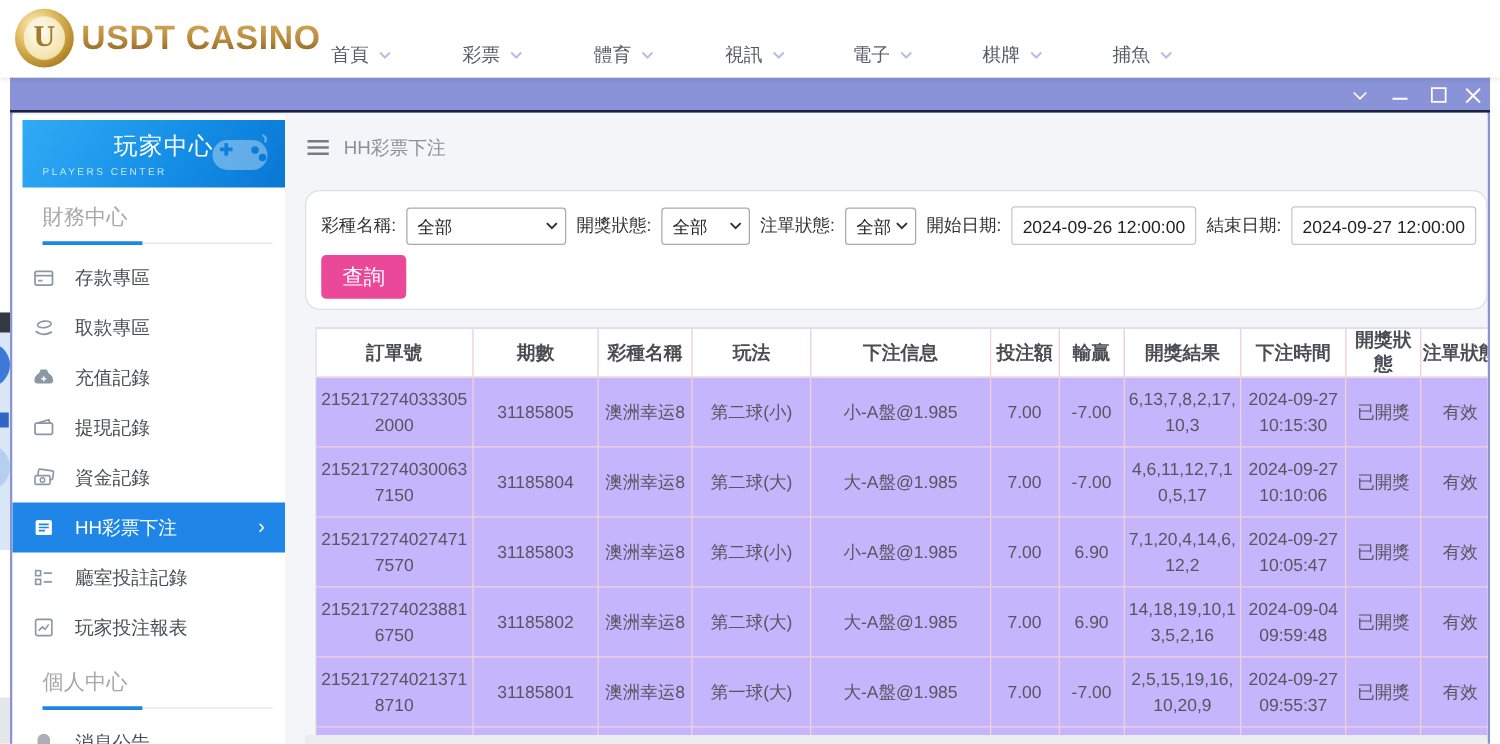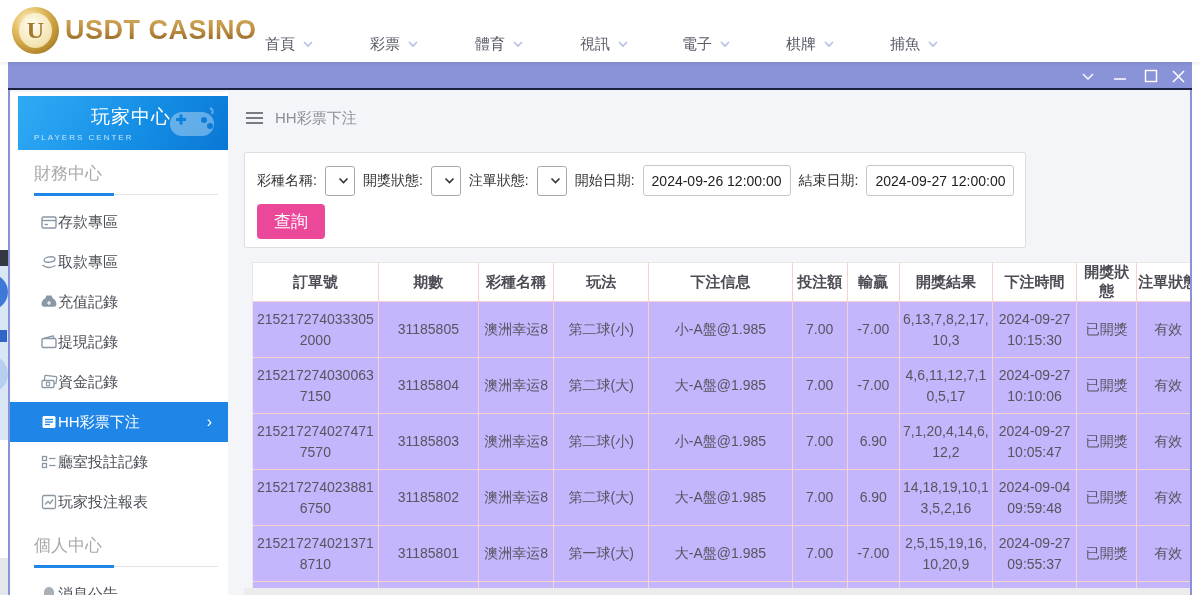--- a/index.html
+++ b/index.html
@@ -39,35 +39,35 @@
     background:linear-gradient(120deg,#31aaf5 0%, #1590e6 55%, #0a77d5 100%);
     padding:8px 0 0 16px; overflow:hidden; }
   .side-header .t { color:#fff; font-size:19px; letter-spacing:1px;text-align:center; }
   .side-header .s { color:rgba(255,255,255,.75); font-size:8px; letter-spacing:2px; margin-top:3px; }
   .pad-icon { position:absolute; right:10px; top:8px; opacity:.35; }
   .section-label { margin:12px 0 0 24px; font-size:17px; color:#a8a8a8; }
   .section-divider { margin:8px 0 0 24px; height:3px; display:flex; align-items:center; }
   .section-divider .b { width:80px; height:3px; background:#1f86e8; }
   .section-divider .g { flex:1; height:1px; background:#e4e4e4; margin-right:10px; }
   .side-list { margin-top:6px; }
-  .side-item { height:40px; display:flex; align-items:center; padding-left:30px; 
+  .side-item { height:40px; display:flex; align-items:center; padding-left:16px; gap:16px;
     font-size:15px; color:#4a4d55; cursor:pointer; position:relative; }
   .side-item.active { background:#1f86e8; color:#fff; }
   .side-item.active .arrow { position:absolute; right:16px; color:#fff; font-size:16px; }
   .sicon { width:18px; height:18px; display:flex; align-items:center; justify-content:center; }
 
   
   .main { position:absolute; left:218px; top:0; width:962px; height:503px; background:#f4f5f8; overflow:hidden; }
   .breadcrumb { height:52px; display:flex; align-items:center; padding-left:18px; gap:12px; }
   .hamburger { display:flex; flex-direction:column; gap:3px; cursor:pointer; }
   .hamburger div { width:17px; height:2px; background:#767b84; }
   .breadcrumb .bt { font-size:15px; color:#8a8f99; }
 
-  .filter-panel { margin:8px 0 0 16px; width:782px; background:#fff; border:1px solid #dcdfe3;
-    border-radius:2px; padding:12px 28px 8px 12px; }
+  .filter-panel { margin:8px 0 0 16px; width:946px; background:#fff; border:1px solid #dcdfe3;
+    border-radius:12px; padding:12px 8px 8px 12px; }
   .filter-row { display:flex; align-items:center; gap:8px; flex-wrap:nowrap; }
   .flabel { font-size:14px; color:#333; white-space:nowrap; }
   .sel-wrap { position:relative; }
   .sel-wrap select { appearance:none; -webkit-appearance:none; height:30px; border:1px solid #a9a9a9;
     border-radius:3px; background:#fff; font-size:14px; color:#222; padding:0 20px 0 8px;
     font-family:inherit; width:100%; }
   .sel-wrap .chev { position:absolute; right:6px; top:11px; pointer-events:none; }
   .date-input { height:31px; width:148px; border:1px solid #c6c6c6; border-radius:3px;
     font-size:14px; color:#222; padding:0 8px; font-family:Liberation Sans, sans-serif; }
   .search-btn { margin-top:8px; background:#ec4899; color:#fff; border:none; border-radius:4px;

